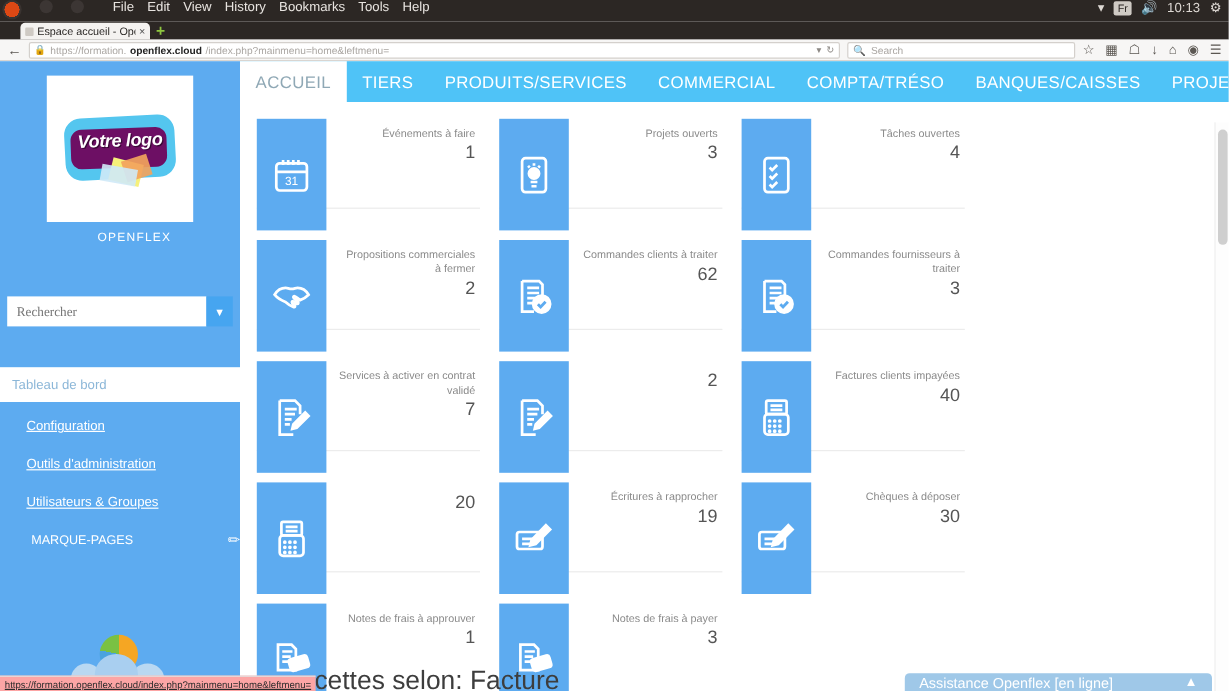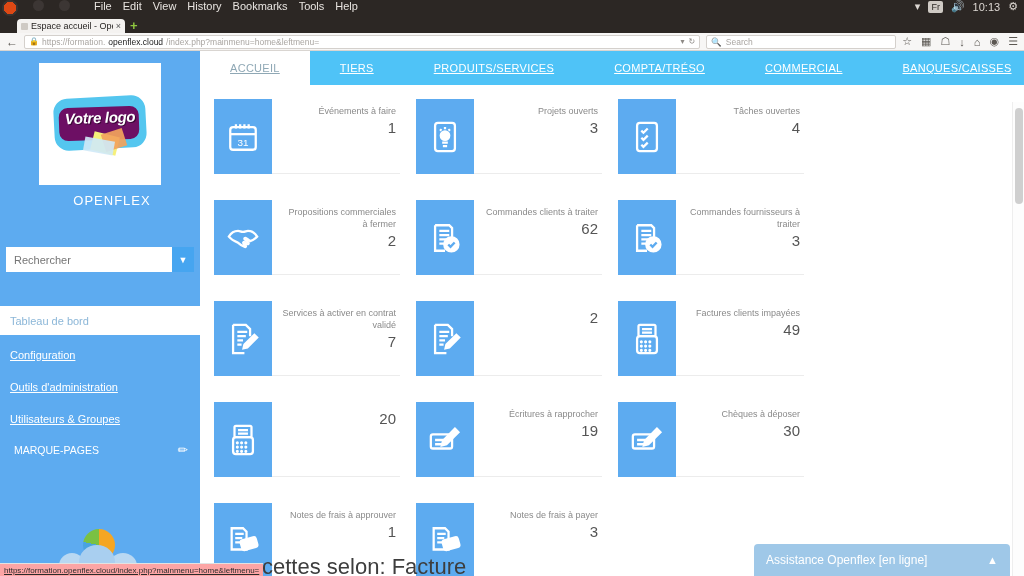--- a/index.html
+++ b/index.html
@@ -59,21 +59,21 @@
     display: flex; align-items: center; gap: 6px; padding: 0 6px;
   }
   .nav-back { font-size: 12px; color: #5b5752; }
   .url-field {
     flex: 1; height: 14px; background: #fff; border: 1px solid #d4d0cc;
     border-radius: 2px; display: flex; align-items: center; gap: 3px;
     padding: 0 4px; font-size: 8.5px; color: #a9a5a1; min-width: 0;
   }
   .lock { color: #777; font-size: 8px; }
   .url-dim { color: #aaa6a2; }
-  .url-strong { color: #222; font-weight: normal; text-align: center; }
+  .url-strong { color: #222; font-weight: bold; text-align: center; }
   .url-right { margin-left: auto; display: flex; align-items: center; gap: 4px; color: #8d8985; font-size: 8px;}
   .search-field {
     width: 190px; height: 14px; background: #fff; border: 1px solid #d4d0cc;
     border-radius: 2px; display: flex; align-items: center; gap: 4px;
     padding: 0 4px; font-size: 8.5px; color: #a9a5a1;
   }
   .br-icons { display: flex; align-items: center; gap: 9px; color: #5b5752; font-size: 11px; }
 
   
   .app { position: absolute; top: 51px; left: 0; width: 1024px; height: 525px; background: #fff; }
@@ -107,43 +107,43 @@
   }
   .logo-art .y2 {
     position: absolute; left: 53px; top: 44px; width: 22px; height: 18px;
     background: #f2a35c; transform: rotate(-18deg); opacity: .92;
   }
   .logo-art .y3 {
     position: absolute; left: 34px; top: 52px; width: 30px; height: 14px;
     background: #cfe9f7; transform: rotate(10deg); opacity: .9;
   }
   .brand-name {
-    text-align: center; color: #fff; font-size: 13px; letter-spacing: 1px;
+    text-align: center; color: #fff; font-size: 10px; letter-spacing: 1px;
     margin-top: 8px;
     padding-left: 24px;
   }
   .searchwrap {
     position: absolute; left: 6px; top: 196px; width: 188px; height: 25px;
     display: flex;
   }
   .search-input {
     flex: 1; background: #fff; border: none; outline: none;
     padding-left: 8px; font-size: 11px; color: #b3b3b3;
-    font-family: Liberation Sans, sans-serif;
+    font-family: Liberation Serif, serif;
   }
   .search-drop {
     width: 22px; background: #46a5f0; color: #fff; font-size: 9px;
     display: flex; align-items: center; justify-content: center;
   }
   .side-white {
     position: absolute; left: 0; top: 255px; width: 200px; height: 29px;
     background: #fff; display: flex; align-items: center;
   }
   .side-white span { font-size: 11px; color: #8cb7d8; padding-left: 10px; }
-  .side-links { position: absolute; left: 0; top: 288px; width: 200px; }
+  .side-links { position: absolute; left: 12px; top: 288px; width: 200px; }
   .side-link {
     display: block; padding: 10px 10px 10px 10px; font-size: 11px; color: #fff;
   }
   .side-bookmarks {
     display: flex; align-items: center; padding: 8px 12px 8px 14px;
     font-size: 10.5px; color: #fff;
   }
   .pencil { margin-left: auto; font-size: 12px; color: #fff; transform: rotate(-45deg); }
   .cloudlogo {
     position: absolute; left: 0; top: 478px; width: 200px; text-align: center;
@@ -160,22 +160,22 @@
     position: absolute; left: 26px; top: 0px; width: 32px; height: 32px; border-radius: 50%;
     background: conic-gradient(#f5a623 0 38%, #e8457c 38% 55%, #4aa3df 55% 78%, #7ac143 78% 100%);
   }
 
   
   .topnav {
     position: absolute; left: 200px; top: 0; width: 824px; height: 34px;
     background: #4fc3f7; display: flex; align-items: stretch;
   }
   .nav-item {
-    display: flex; align-items: center; padding: 0 30px;
-    font-size: 11px; color: #fff; letter-spacing: .3px; white-space: nowrap; text-decoration: underline;
+    display: flex; align-items: center; padding: 0 13px;
+    font-size: 14px; color: #fff; letter-spacing: .3px; white-space: nowrap;
   }
   .nav-item.active { background: #fff; color: #8fa8b5; }
   .nav-burger {
     display: flex; align-items: center; justify-content: center; width: 40px;
     color: #fff; font-size: 16px;
   }
   .nav-right { margin-left: auto; display: flex; align-items: stretch; }
   .nav-ico {
     width: 34px; display: flex; align-items: center; justify-content: center;
     color: #fff; font-size: 13px;
@@ -193,41 +193,41 @@
   .grid { display: flex; flex-wrap: wrap; gap: 0px; }
   .card {
     width: 202px; height: 101px; display: flex; align-items: flex-start;
     position: relative;
   }
   .card-inner {
     display: flex; width: 186px; height: 75px;
     border-bottom: 1px solid #ececec;
   }
   .card-icon {
-    width: 58px; height: 75px; background: #5dabf0; flex: none;
+    width: 58px; height: 93px; background: #5dabf0; flex: none;
     display: flex; align-items: center; justify-content: center;
   }
   .card-text { padding: 6px 4px 0 10px; flex: 1; min-width: 0; text-align: right;}
   .card-label { font-size: 9px; color: #8a8a8a; line-height: 12px; }
   .card-value { font-size: 15px; color: #555; margin-top: 2px; }
   svg.ci { width: 34px; height: 34px; fill: none; stroke: #fff; stroke-width: 1.6; }
 
   
   .statusbar {
     position: absolute; left: 0; bottom: 0; height: 13px;
     background: #fca5a5; border-top: 1px solid #e2e2e2;
     font-size: 8px; color: #2b2b2b; padding: 0 4px; display: flex; align-items: center;
     max-width: 300px; white-space: nowrap; overflow: hidden; z-index: 20; text-decoration: underline;
   }
   .bigtext {
     position: absolute; left: 262px; bottom: -4px; font-size: 22px; color: #3d3d3d;
     white-space: nowrap;
   }
   .assist {
-    position: absolute; right: 14px; bottom: 0; width: 256px; height: 32px;
+    position: absolute; right: 14px; bottom: 0; width: 256px; height: 15px;
     background: #9fc8e8; border-radius: 4px 4px 0 0;
     display: flex; align-items: center; padding: 0 12px; z-index: 15;
   }
   .assist-label { font-size: 12px; color: #fff; }
   .assist-caret { margin-left: auto; font-size: 11px; color: #fff; }
 
   
   .scrollbar {
     position: absolute; right: 0; top: 51px; width: 12px; height: 525px;
     background: #fdfdfd; border-left: 1px solid #eee;
@@ -343,22 +343,22 @@
           <div class="c2"></div>
         </div>
 
       </div>
     </div>
 
     <div class="topnav">
       <div class="nav-item active">ACCUEIL</div>
       <div class="nav-item">TIERS</div>
       <div class="nav-item">PRODUITS/SERVICES</div>
+      <div class="nav-item">COMMERCIAL</div>
       <div class="nav-item">COMPTA/TRÉSO</div>
-      <div class="nav-item">COMMERCIAL</div>
       <div class="nav-item">BANQUES/CAISSES</div>
       <div class="nav-item">PROJETS</div>
       <div class="nav-item">GRH</div>
       <div class="nav-burger">☰</div>
       <div class="nav-right">
         <div class="nav-ico">
           <svg viewBox="0 0 24 24" width="15" height="15" fill="#fff">
               <path d="M4 19l7-7 1.5 1.5L5.5 20.5 4 19zm10-17a5 5 0 0 1 4.9 6l-2.6-2.6-2.1 2.1 2.6 2.6A5 5 0 0 1 9 12.9l2.4-2.4L9.3 8.4 6.9 10.8A5 5 0 0 1 14 2z"></path>
             </svg>
         </div>
@@ -526,21 +526,21 @@
           <div class="card-icon">
             <svg class="ci" viewBox="0 0 24 24">
                   <rect x="6" y="2" width="12" height="8" rx="1"></rect>
                   <path d="M8.5 5h7M8.5 7.5h7"></path>
                   <rect x="5" y="10" width="14" height="12" rx="2"></rect>
                   <path d="M8 14h.01M11 14h.01M14 14h.01M8 17h.01M11 17h.01M14 17h.01M8 20h.01M11 20h.01M14 20h.01" stroke-width="2.2" stroke-linecap="round"></path>
                 </svg>
           </div>
           <div class="card-text">
             <div class="card-label">Factures clients impayées</div>
-            <div class="card-value">49</div>
+            <div class="card-value">40</div>
           </div>
             </div>
         </div>
 
         <div class="card">
             <div class="card-inner">
           <div class="card-icon">
             <svg class="ci" viewBox="0 0 24 24">
                   <rect x="6" y="2" width="12" height="8" rx="1"></rect>
                   <path d="M8.5 5h7M8.5 7.5h7"></path>

